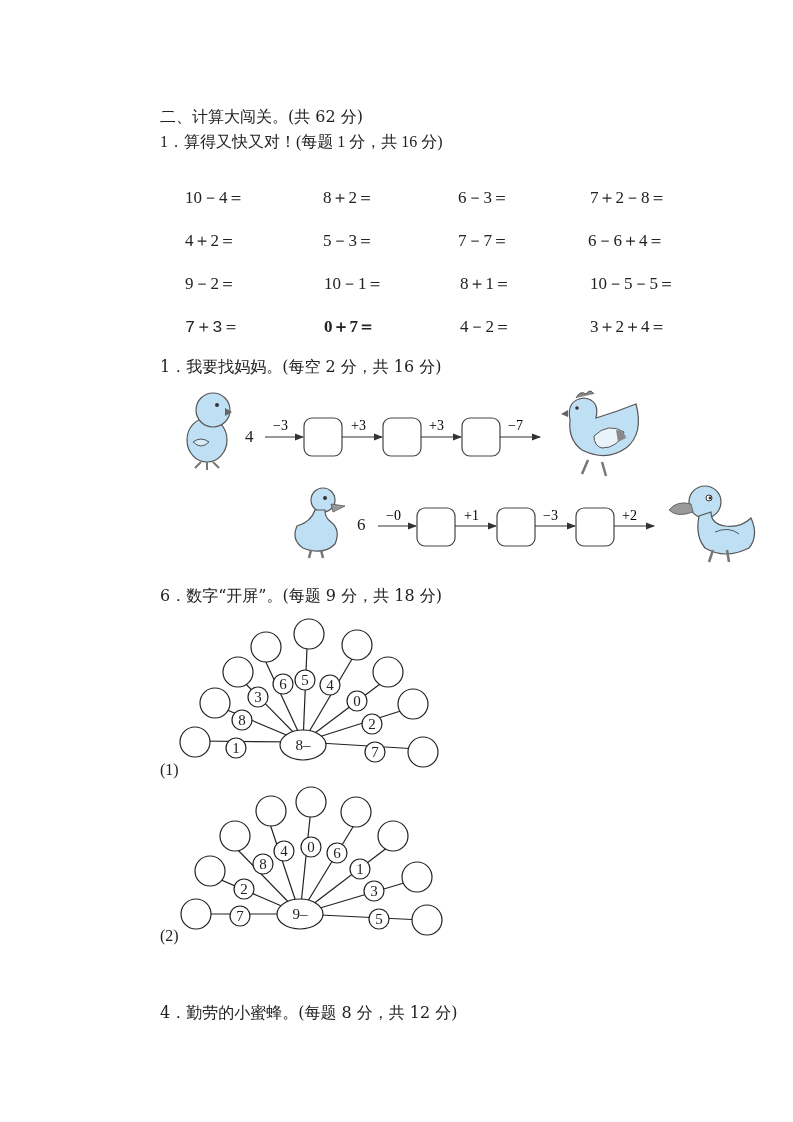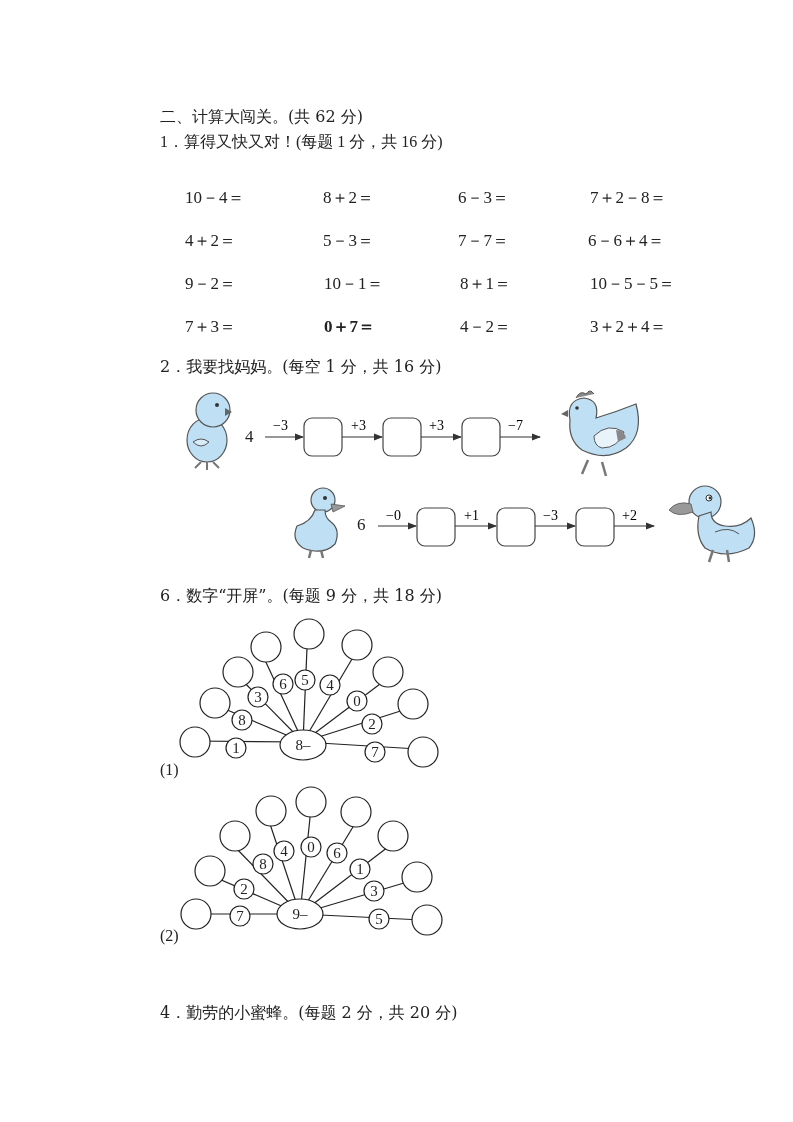--- a/index.html
+++ b/index.html
@@ -26,27 +26,27 @@
   <div class="eq" style="left:185px; top:229px;">4＋2＝</div>
   <div class="eq" style="left:323px; top:229px;">5－3＝</div>
   <div class="eq" style="left:458px; top:229px;">7－7＝</div>
   <div class="eq" style="left:588px; top:229px;">6－6＋4＝</div>
 
   <div class="eq" style="left:185px; top:272px;">9－2＝</div>
   <div class="eq" style="left:324px; top:272px;text-align:center;">10－1＝</div>
   <div class="eq" style="left:460px; top:272px;">8＋1＝</div>
   <div class="eq" style="left:590px; top:272px;">10－5－5＝</div>
 
-  <div class="eq" style="left:185px; top:315px;">7＋3＝</div>
+  <div class="eq" style="left:185px; top:315px;font-family:Liberation Mono, monospace;">7＋3＝</div>
   <div class="eq" style="left:324px; top:315px;font-weight:bold;">0＋7＝</div>
   <div class="eq" style="left:460px; top:315px;">4－2＝</div>
   <div class="eq" style="left:590px; top:315px;">3＋2＋4＝</div>
 </div>
 
-<div class="txt" style="left:160px; top:357px;">2．我要找妈妈。(每空 1 分，共 16 分)</div>
+<div class="txt" style="left:160px; top:357px;">1．我要找妈妈。(每空 2 分，共 16 分)</div>
 
 <svg class="chain" style="left:175px; top:380px;" width="470" height="100">
   <defs>
     <marker id="arr" markerWidth="8" markerHeight="6" refX="7" refY="3" orient="auto">
       <path d="M0,0 L8,3 L0,6 z" fill="#333"></path>
     </marker>
   </defs>
 
   <g>
     <ellipse cx="32" cy="60" rx="20" ry="22" fill="#bfe0f4" stroke="#555" stroke-width="1.2"></ellipse>
@@ -217,13 +217,13 @@
     <text x="151" y="72">0</text>
     <text x="177" y="78">6</text>
     <text x="200" y="94">1</text>
     <text x="214" y="116">3</text>
     <text x="219" y="144">5</text>
     <text x="140" y="139">9–</text>
   </g>
 </svg>
 <div class="txt" style="left:160px; top:926px; font-family:'Liberation Serif', serif;">(2)</div>
 
-<div class="txt" style="left:160px; top:1003px;">4．勤劳的小蜜蜂。(每题 2 分，共 20 分)</div>
+<div class="txt" style="left:160px; top:1003px;">4．勤劳的小蜜蜂。(每题 8 分，共 12 分)</div>
 
 </body></html>

